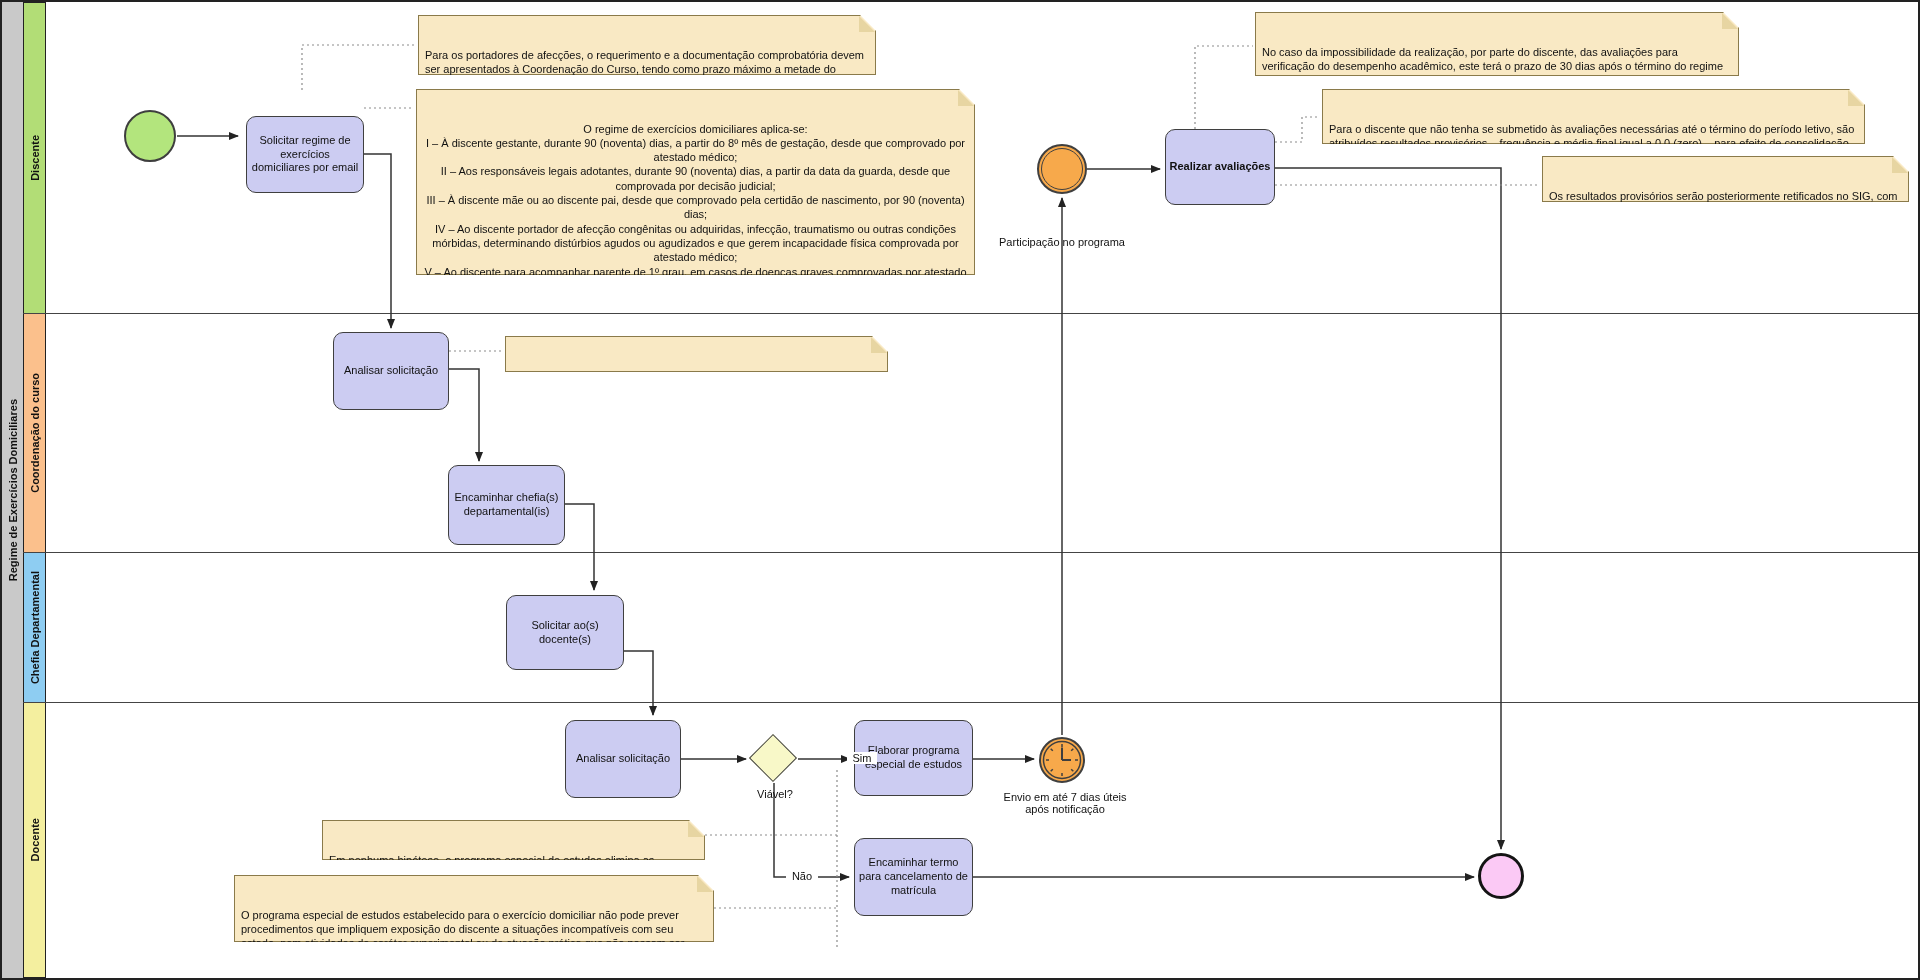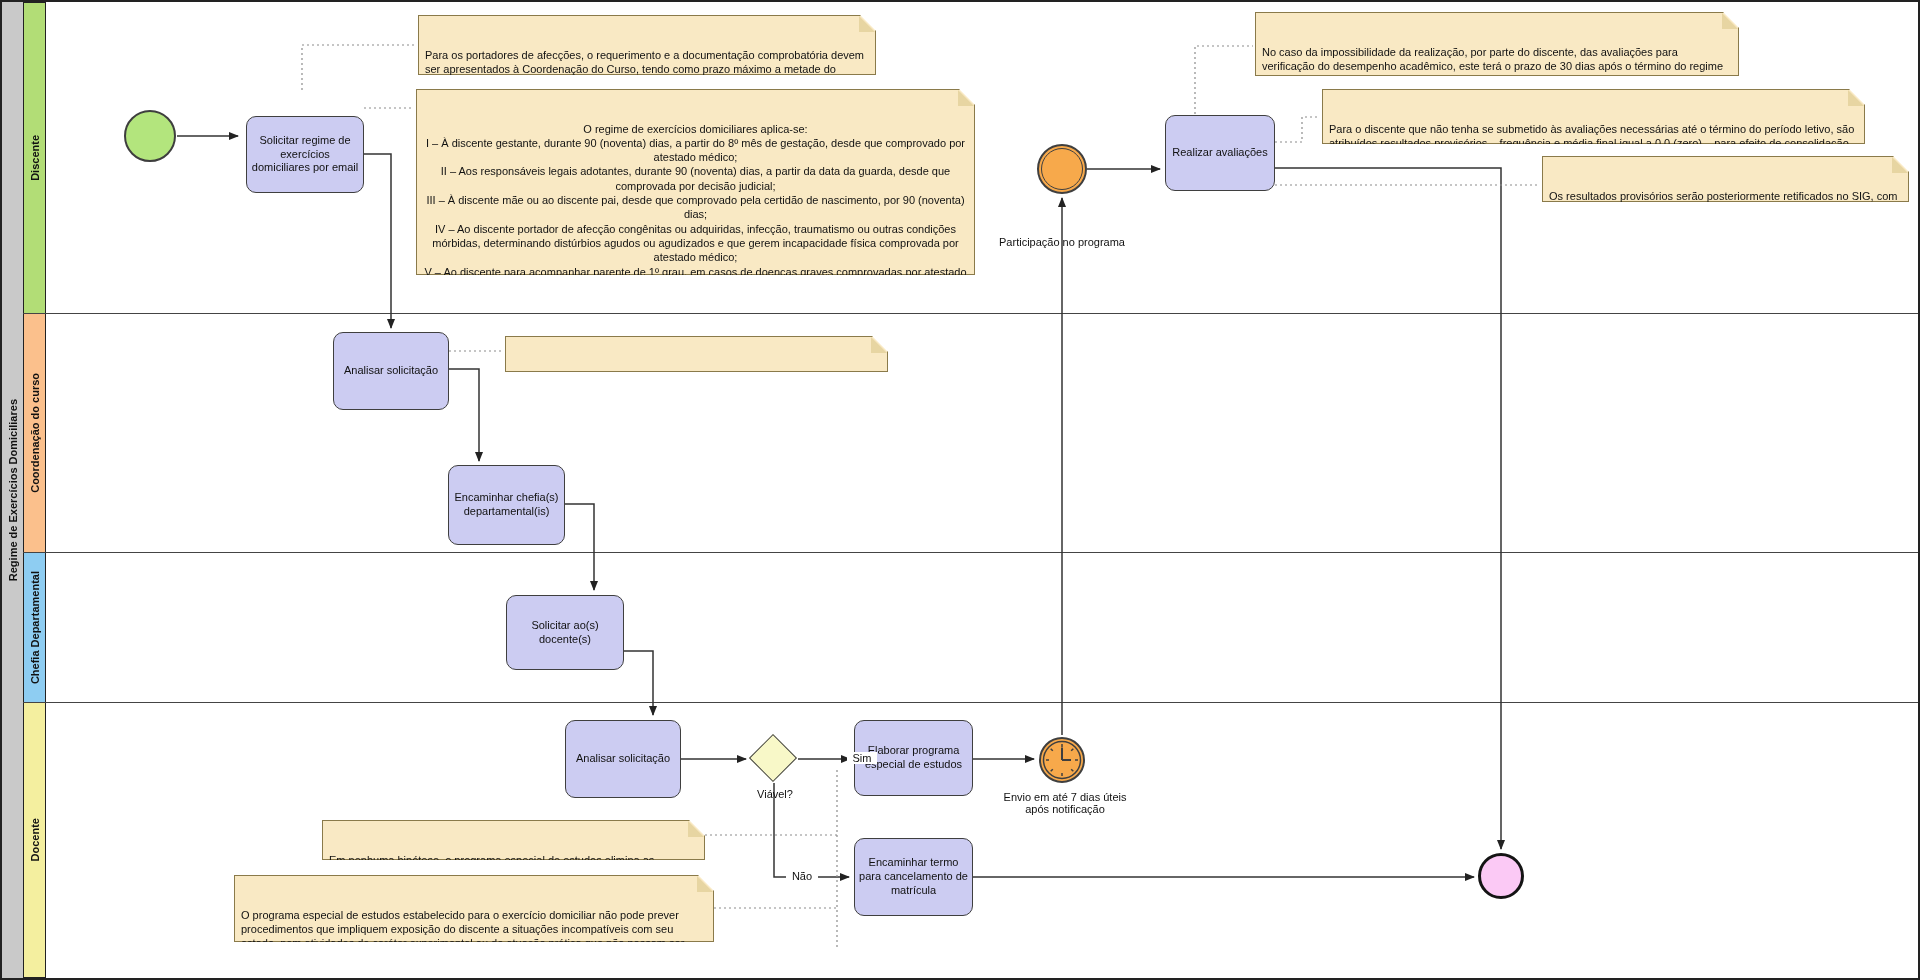--- a/index.html
+++ b/index.html
@@ -127,21 +127,21 @@
   <div class="event ev-end"></div>
 
   <div class="gateway">
       <div class="diamond"></div>
     </div>
   <div class="flabel" style="left:742px;top:786px;width:62px;text-align:center;">Viável?</div>
   <div class="flabel online" style="left:845px;top:750px;width:26px;">Sim</div>
   <div class="flabel online" style="left:784px;top:868px;width:28px;">Não</div>
 
   <div class="task" style="left:244px;top:88px;width:118px;height:77px;margin-top:26px;">Solicitar regime de exercícios domiciliares por email</div>
-  <div class="task" style="left:1163px;top:113px;width:110px;height:76px;">Realizar avaliações</div>
+  <div class="task" style="left:1163px;top:127px;width:110px;height:76px;font-weight:bold;">Realizar avaliações</div>
   <div class="task" style="left:331px;top:330px;width:116px;height:78px;">Analisar solicitação</div>
   <div class="task" style="left:446px;top:463px;width:117px;height:80px;">Encaminhar chefia(s) departamental(is)</div>
   <div class="task" style="left:504px;top:593px;width:118px;height:75px;">Solicitar ao(s) docente(s)</div>
   <div class="task" style="left:563px;top:718px;width:116px;height:78px;">Analisar solicitação</div>
   <div class="task" style="left:852px;top:718px;width:119px;height:76px;">Elaborar programa especial de estudos</div>
   <div class="task" style="left:852px;top:836px;width:119px;height:78px;">Encaminhar termo para cancelamento de matrícula</div>
 
   <div class="note" style="left:416px;top:13px;width:458px;height:60px;">
     <span class="fold"></span>
     <span>Para os portadores de afecções, o requerimento e a documentação comprobatória devem ser apresentados à Coordenação do Curso, tendo como prazo máximo a metade do período previsto no atestado médico para o afastamento</span>

